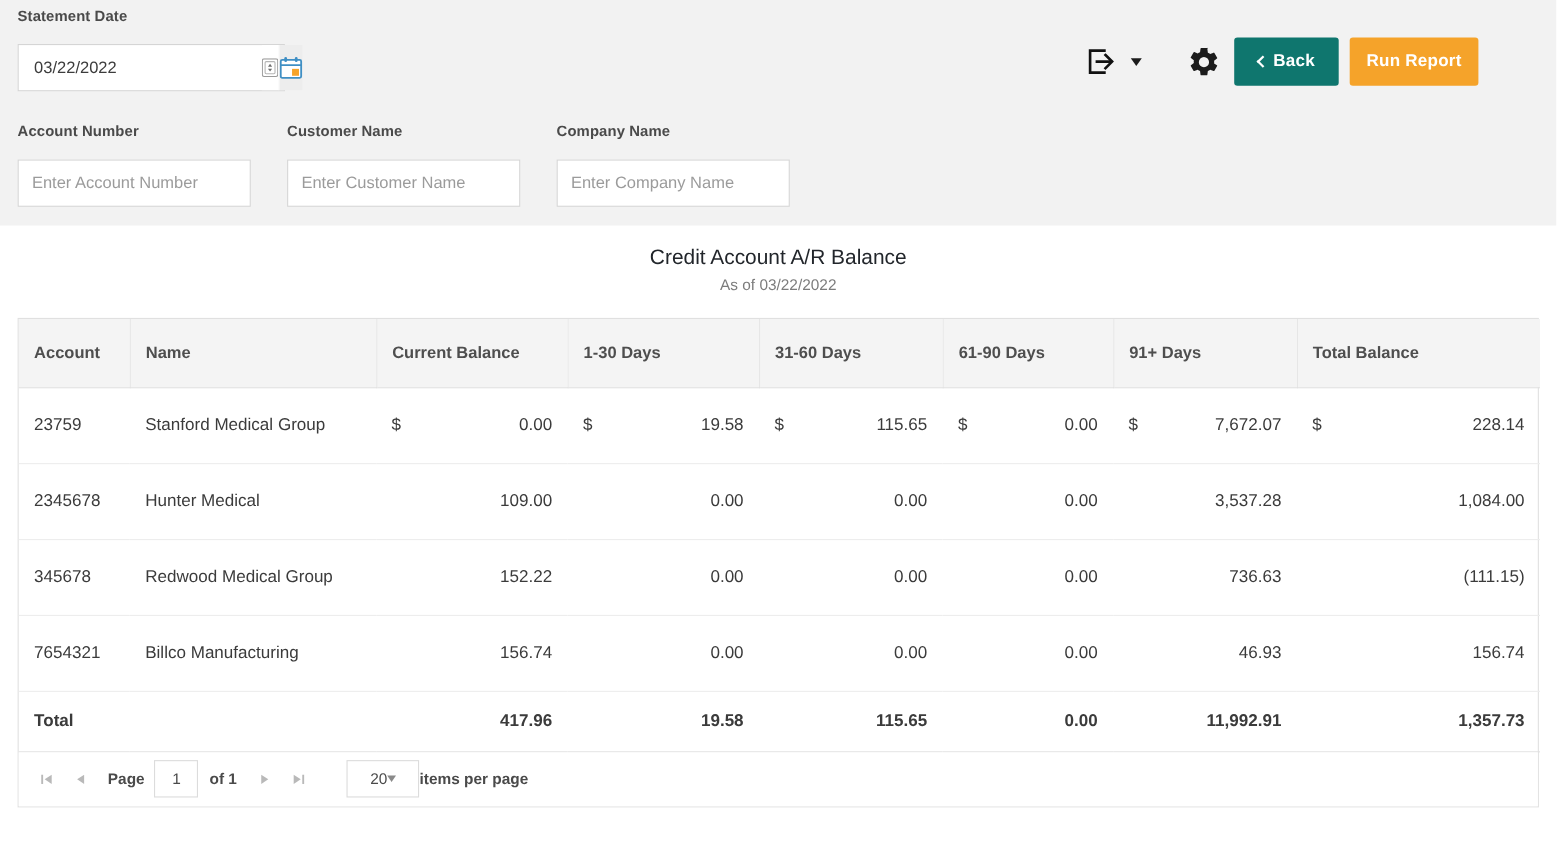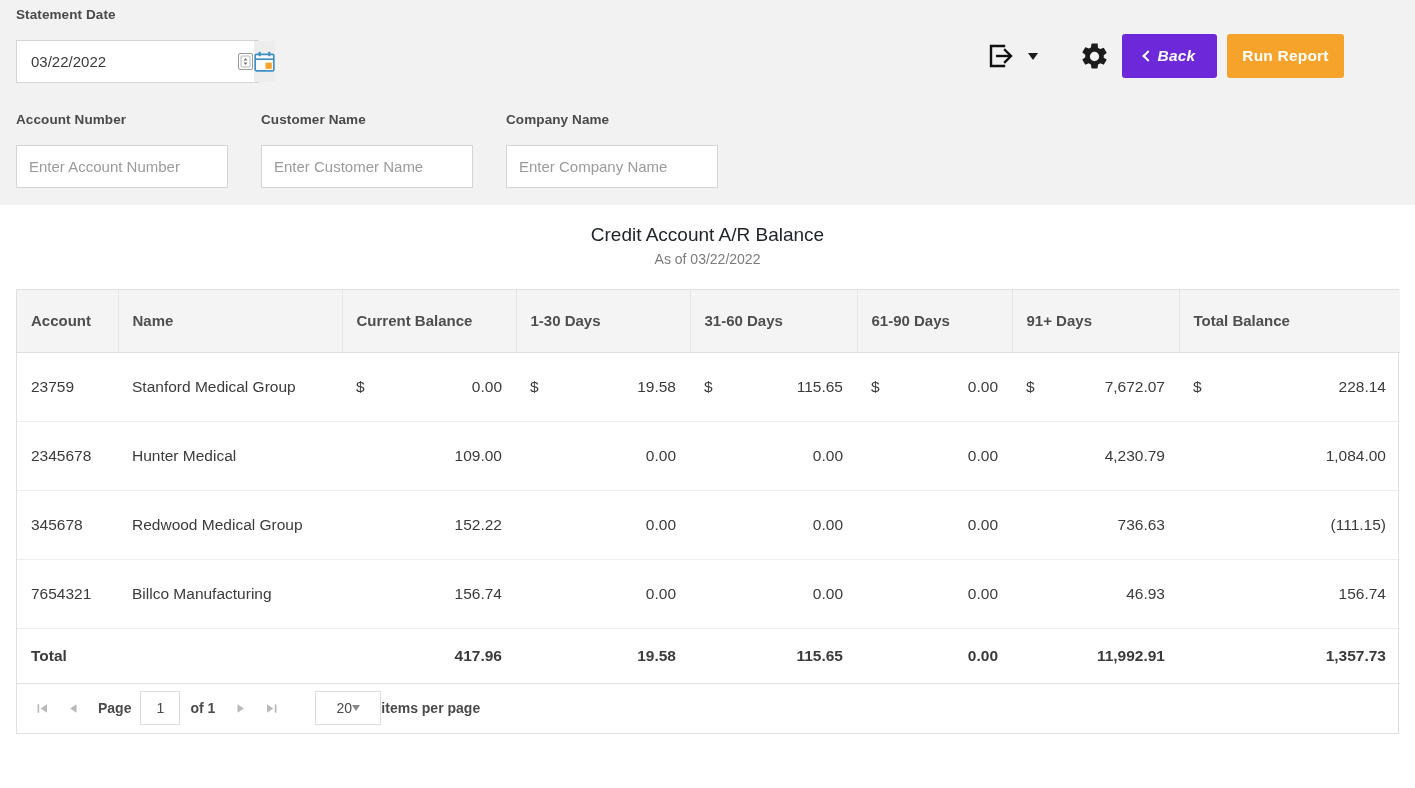--- a/index.html
+++ b/index.html
@@ -117,21 +117,21 @@
     color: #ffffff;
     font-family: "Liberation Sans", sans-serif;
     font-size: 15.5px;
     font-weight: bold;
     cursor: pointer;
     height: 44px;
     display: flex; align-items: center; justify-content: center;
     gap: 7px;
     letter-spacing: 0.2px;
   }
-  .btn-back { background: #6d28d9; width: 95px; margin-left: 2px; font-style: italic; }
+  .btn-back { background: #0f766e; width: 95px; margin-left: 2px; }
   .btn-run  { background: #f5a32a; width: 117px; margin-left: 10px; }
   .chev {
     display: inline-block;
     width: 8px; height: 8px;
     border-left: 2.4px solid #ffffff;
     border-bottom: 2.4px solid #ffffff;
     transform: rotate(45deg);
     margin-right: -1px;
   }
 
@@ -410,21 +410,21 @@
               </div>
             </td>
           </tr>
           <tr>
             <td class="txt">2345678</td>
             <td class="txt">Hunter Medical</td>
             <td class="num">109.00</td>
             <td class="num">0.00</td>
             <td class="num">0.00</td>
             <td class="num">0.00</td>
-            <td class="num">4,230.79</td>
+            <td class="num">3,537.28</td>
             <td class="num">1,084.00</td>
           </tr>
           <tr>
             <td class="txt">345678</td>
             <td class="txt">Redwood Medical Group</td>
             <td class="num">152.22</td>
             <td class="num">0.00</td>
             <td class="num">0.00</td>
             <td class="num">0.00</td>
             <td class="num">736.63</td>

